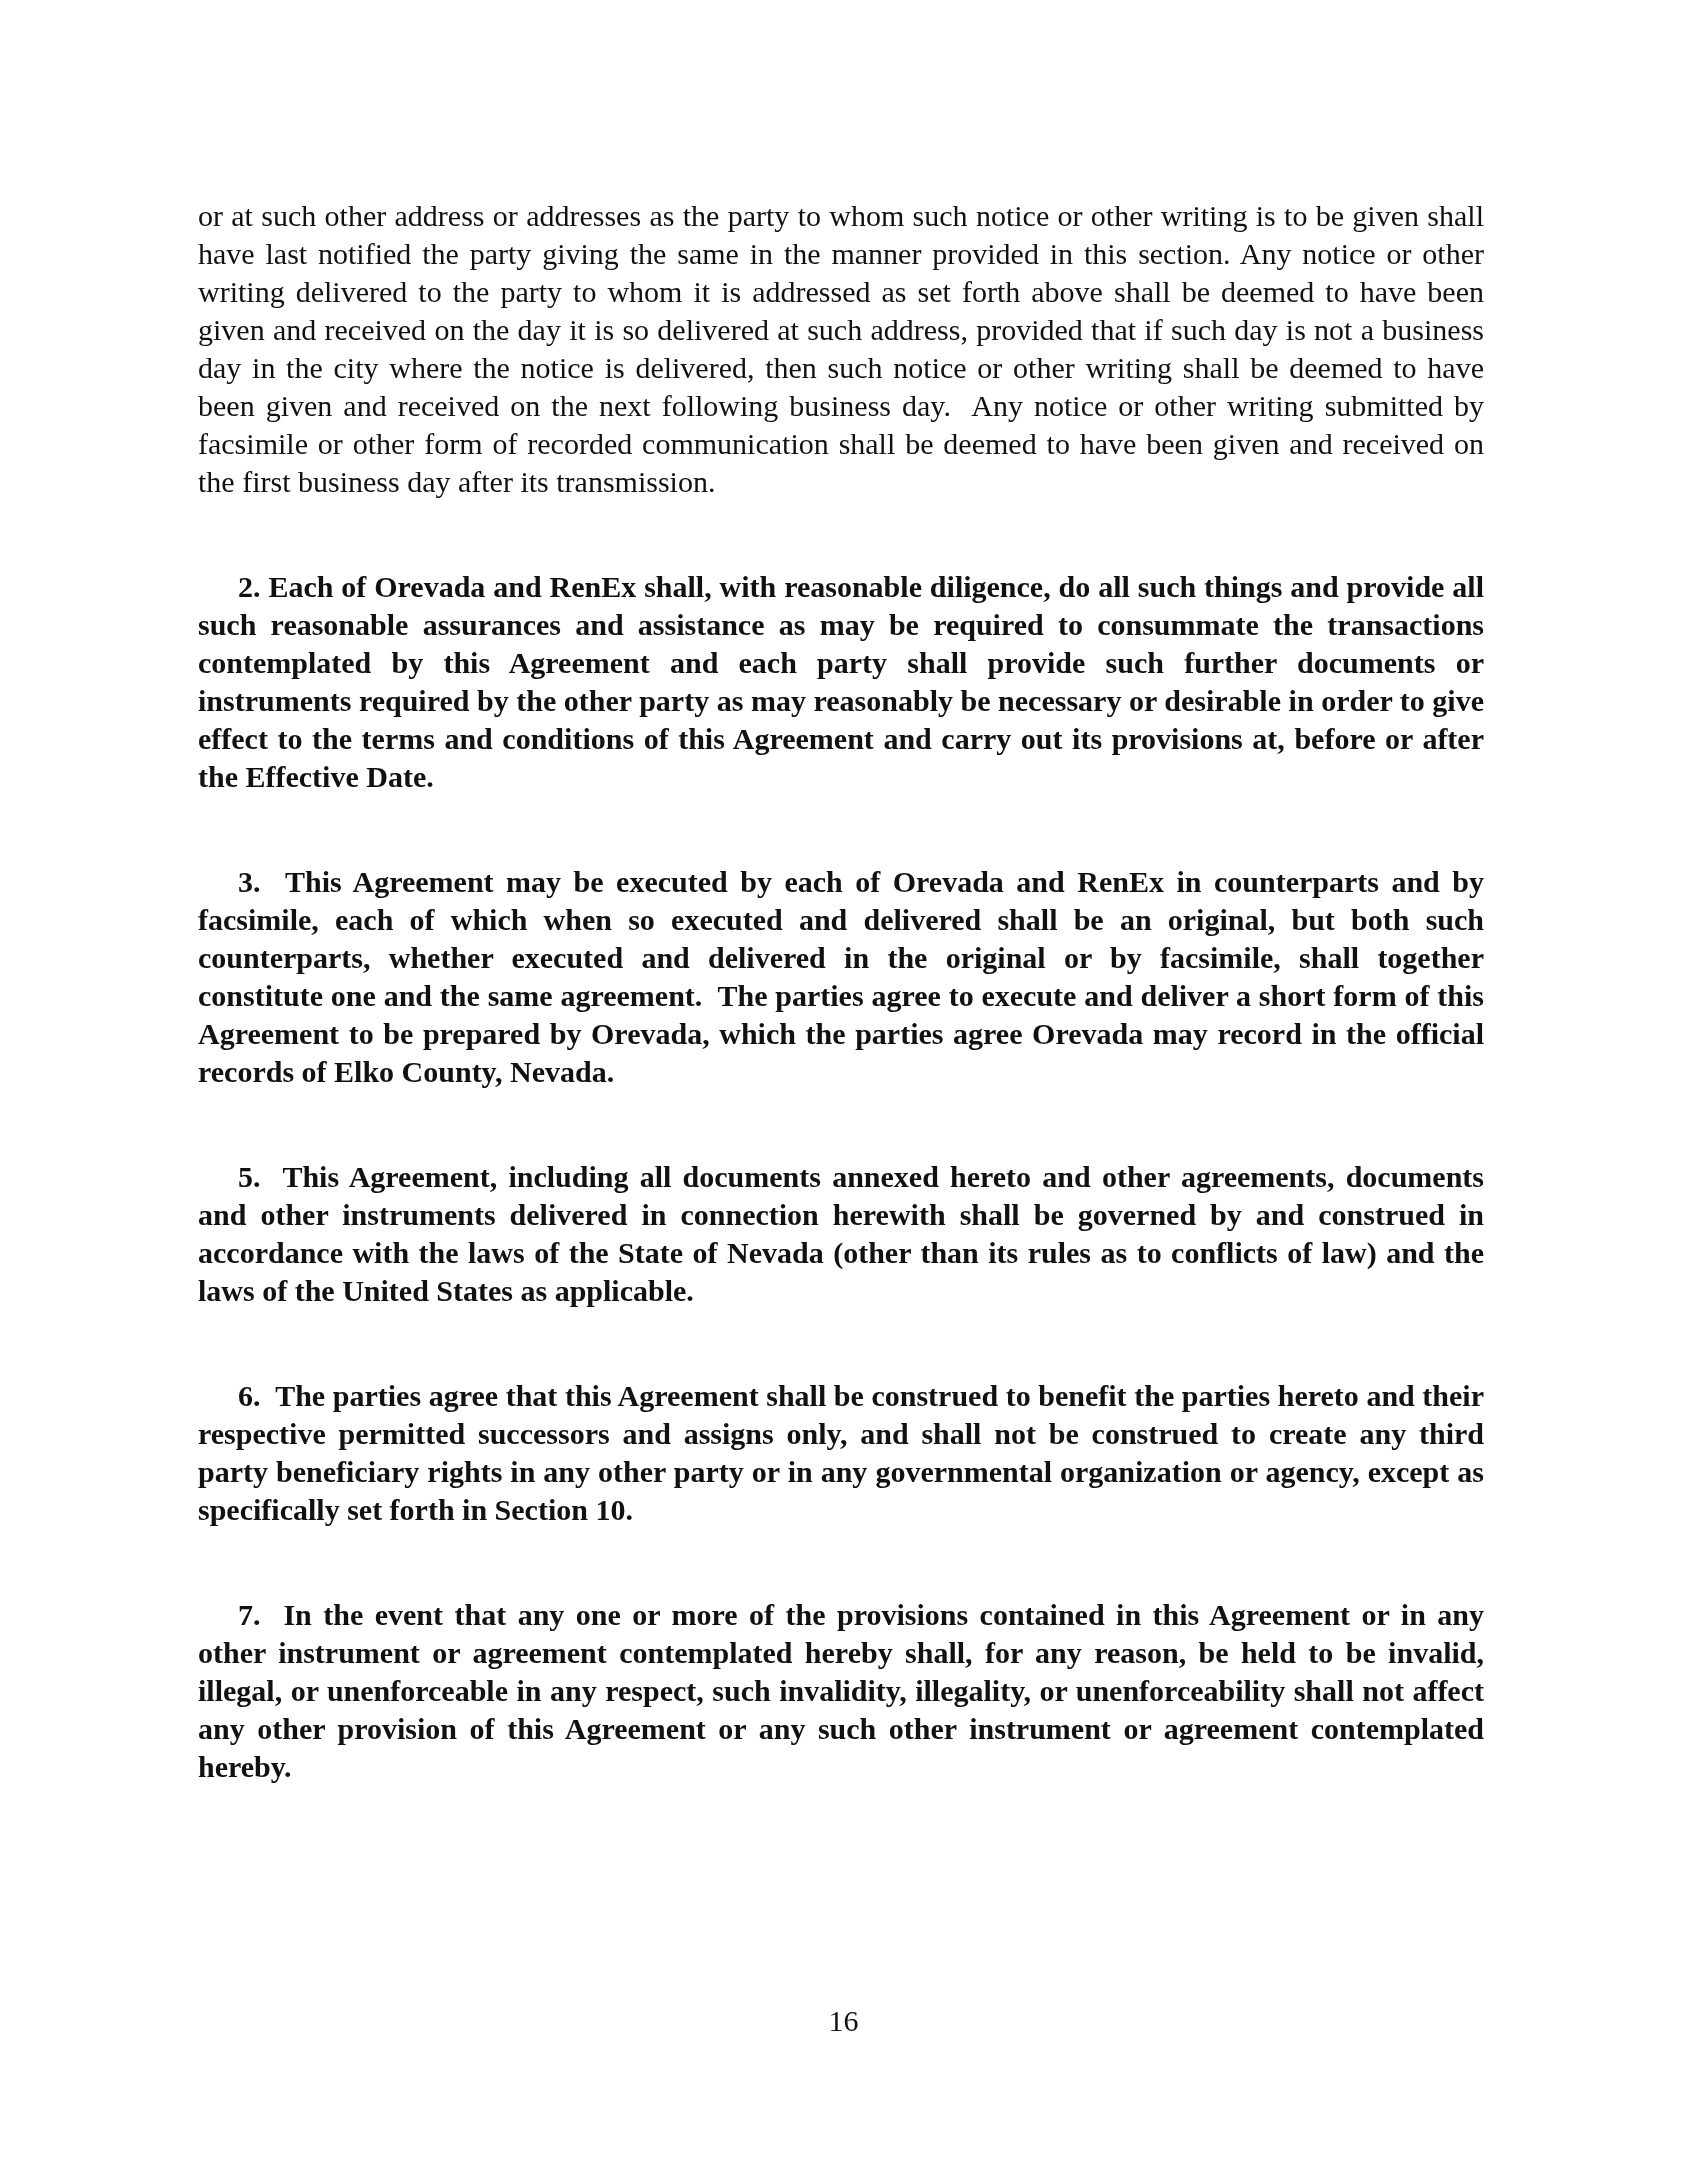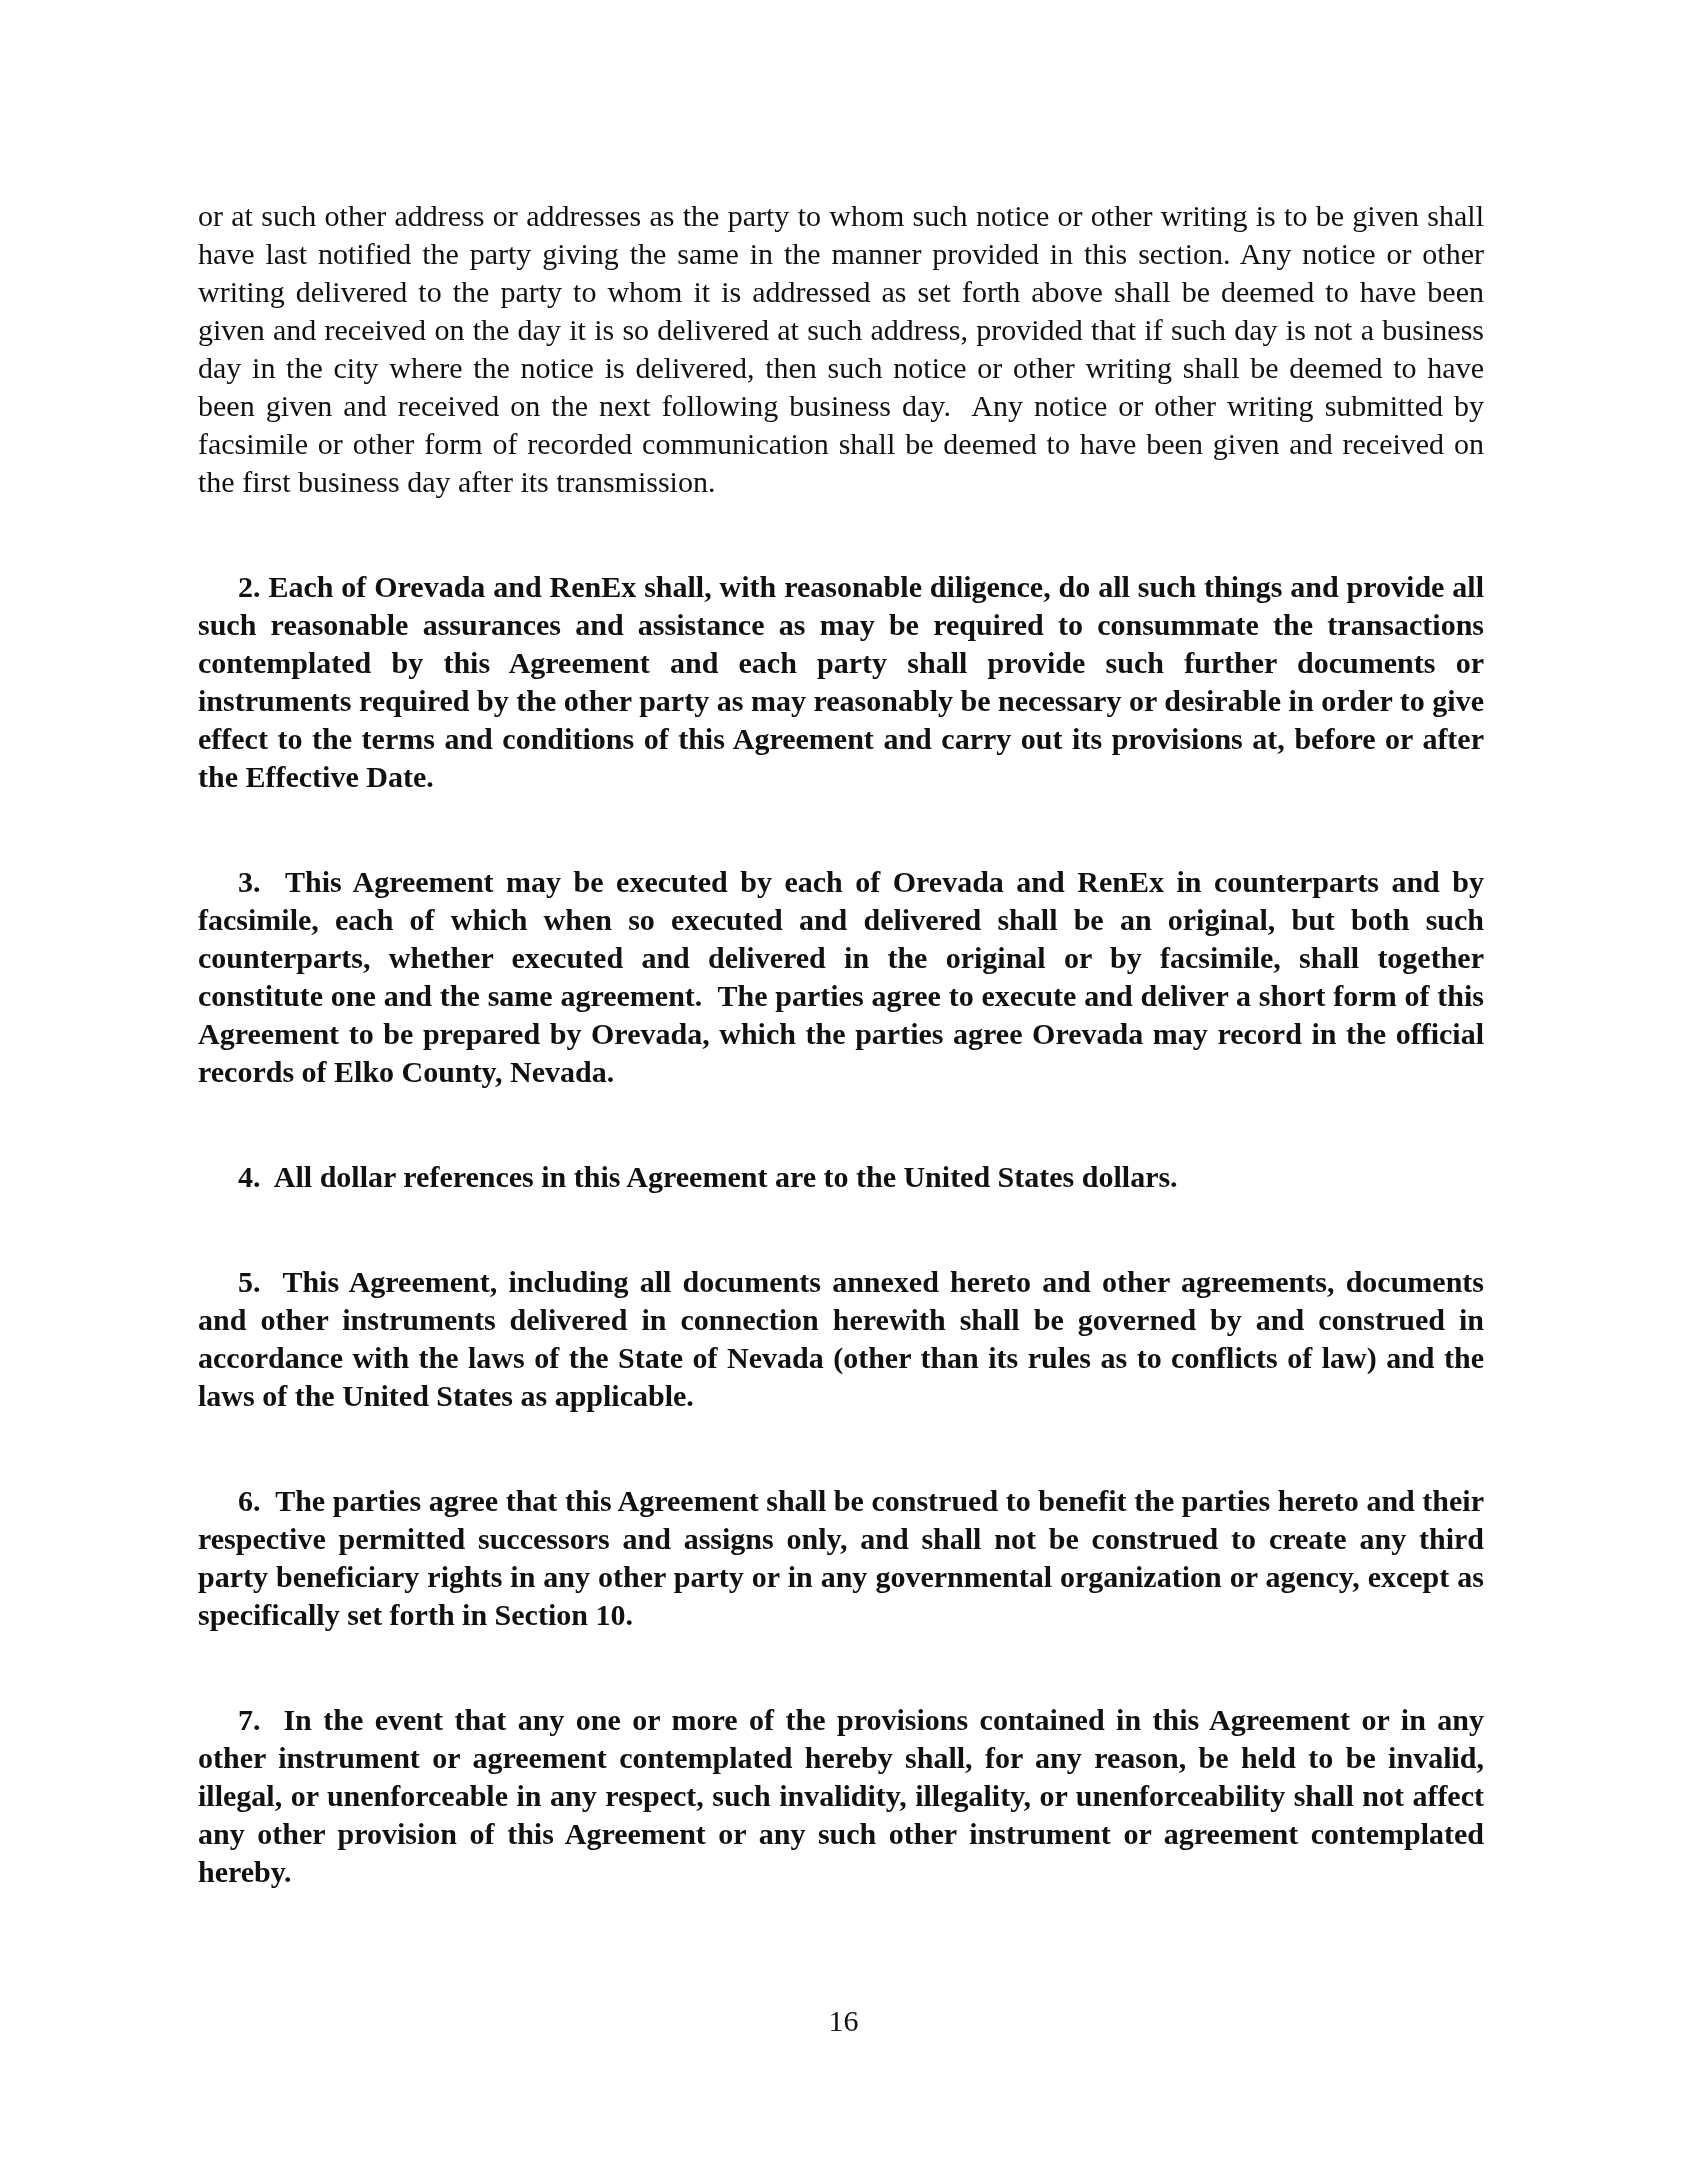--- a/index.html
+++ b/index.html
@@ -54,20 +54,19 @@
   }
 </style>
 </head>
 <body>
 
 <div class="page">
   <div class="text-block">
     <p class="para">or at such other address or addresses as the party to whom such notice or other writing is to be given shall have last notified the party giving the same in the manner provided in this section. Any notice or other writing delivered to the party to whom it is addressed as set forth above shall be deemed to have been given and received on the day it is so delivered at such address, provided that if such day is not a business day in the city where the notice is delivered, then such notice or other writing shall be deemed to have been given and received on the next following business day.&nbsp; Any notice or other writing submitted by facsimile or other form of recorded communication shall be deemed to have been given and received on the first business day after its transmission.</p>
     <p class="para indented">2. Each of Orevada and RenEx shall, with reasonable diligence, do all such things and provide all such reasonable assurances and assistance as may be required to consummate the transactions contemplated by this Agreement and each party shall provide such further documents or instruments required by the other party as may reasonably be necessary or desirable in order to give effect to the terms and conditions of this Agreement and carry out its provisions at, before or after the Effective Date.</p>
     <p class="para indented">3.&nbsp; This Agreement may be executed by each of Orevada and RenEx in counterparts and by facsimile, each of which when so executed and delivered shall be an original, but both such counterparts, whether executed and delivered in the original or by facsimile, shall together constitute one and the same agreement.&nbsp; The parties agree to execute and deliver a short form of this Agreement to be prepared by Orevada, which the parties agree Orevada may record in the official records of Elko County, Nevada.</p>
-    <p class="para indented">4.&nbsp; All dollar references in this Agreement are to the United States dollars.</p>
     <p class="para indented">5.&nbsp; This Agreement, including all documents annexed hereto and other agreements, documents and other instruments delivered in connection herewith shall be governed by and construed in accordance with the laws of the State of Nevada (other than its rules as to conflicts of law) and the laws of the United States as applicable.</p>
     <p class="para indented">6.&nbsp; The parties agree that this Agreement shall be construed to benefit the parties hereto and their respective permitted successors and assigns only, and shall not be construed to create any third party beneficiary rights in any other party or in any governmental organization or agency, except as specifically set forth in Section 10.</p>
     <p class="para indented">7.&nbsp; In the event that any one or more of the provisions contained in this Agreement or in any other instrument or agreement contemplated hereby shall, for any reason, be held to be invalid, illegal, or unenforceable in any respect, such invalidity, illegality, or unenforceability shall not affect any other provision of this Agreement or any such other instrument or agreement contemplated hereby.</p>
   </div>
   <div class="page-number">16</div>
 </div>
 
 
 </body></html>

